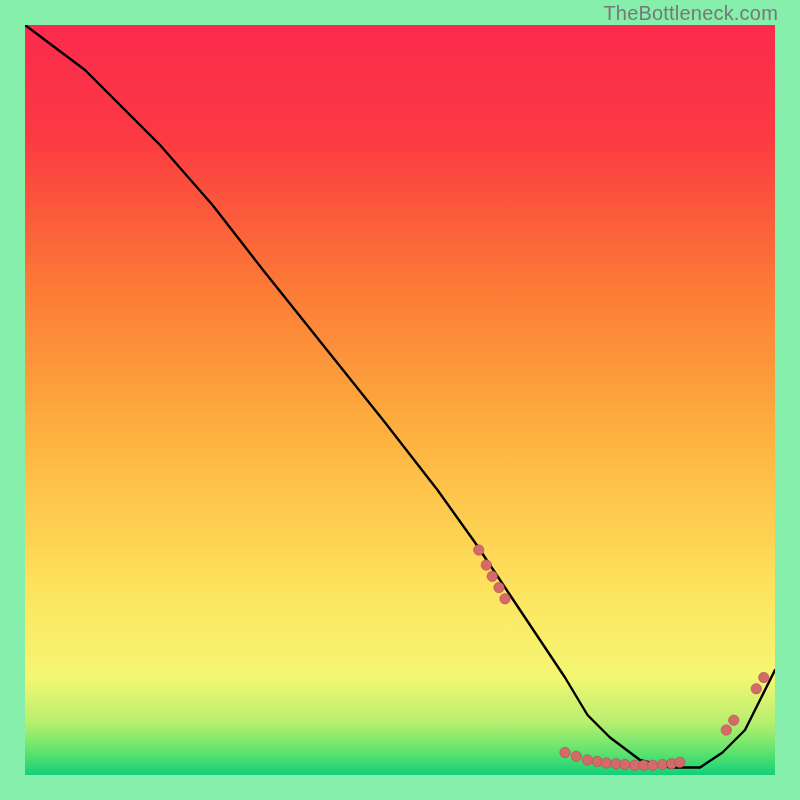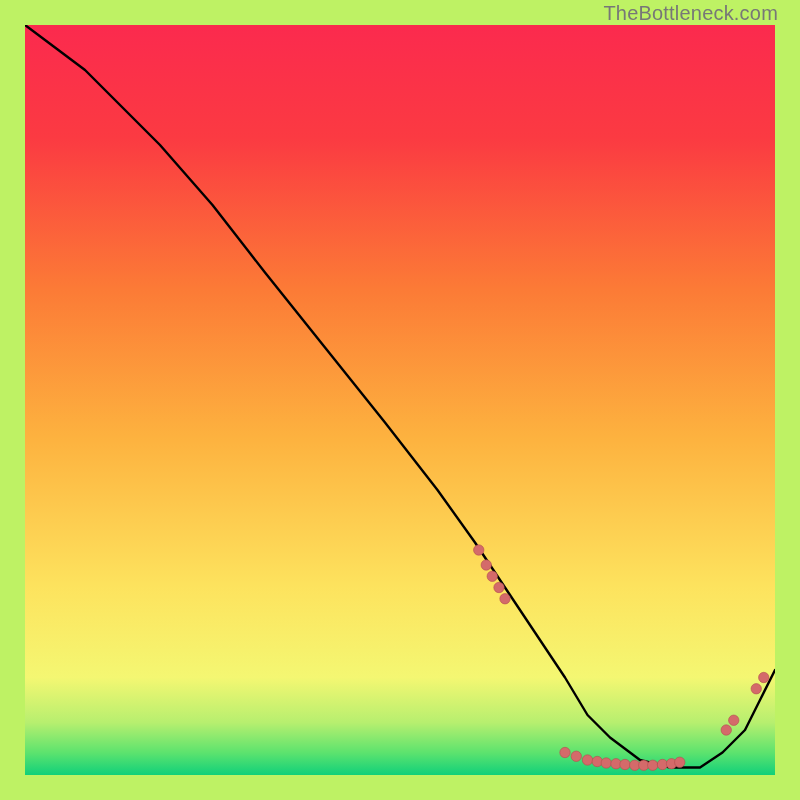--- a/index.html
+++ b/index.html
@@ -7,21 +7,21 @@
     padding: 0;
     width: 800px;
     height: 800px;
     background: #000;
     overflow: hidden;
   }
   .frame {
     position: relative;
     width: 800px;
     height: 800px;
-    background: #bef264;
+    background: #86efac;
   }
   .plot-area {
     position: absolute;
     left: 25px;
     top: 25px;
     width: 750px;
     height: 750px;
   }
   .watermark {
     position: absolute;

